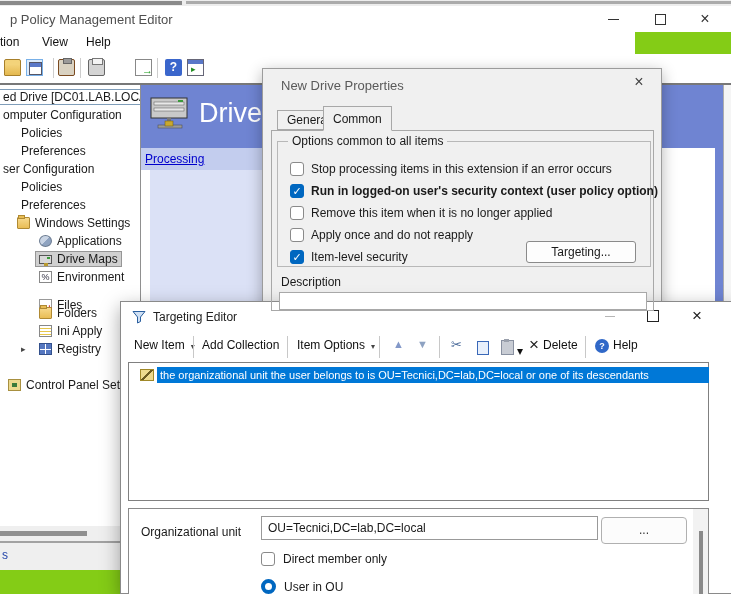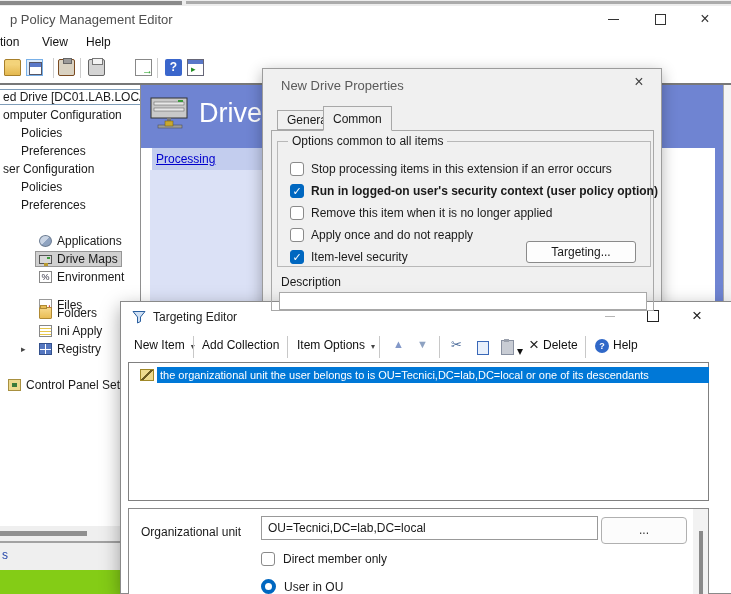--- a/index.html
+++ b/index.html
@@ -12,21 +12,21 @@
   .top-strip .b1{position:absolute;left:0;top:1px;width:182px;height:4px;background:#8a8a8a;}
   .top-strip .b2{position:absolute;left:186px;top:1px;width:545px;height:3px;background:#ababab;}
 
   
   .titlebar{left:0;top:6px;width:731px;height:26px;background:#fff;}
   .main-title{position:absolute;left:10px;top:6px;font-size:13px;color:#4f4f4f;white-space:nowrap;}
   .wbtn{position:absolute;top:0;width:30px;height:26px;display:flex;align-items:center;justify-content:center;color:#333;}
   .wbtn .mini{display:block;width:11px;height:1px;background:#333;}
   .wbtn .maxi{display:block;width:9px;height:9px;border:1px solid #333;}
   .wbtn .closx{font-size:16px;line-height:16px;}
-  .menubar{left:0;top:32px;width:731px;height:22px;background:#fff;}
+  .menubar{left:0;top:32px;width:635px;height:22px;background:#fff;}
   .menu-item{position:absolute;top:3px;color:#111;}
   .toolbar{left:0;top:54px;width:731px;height:29px;background:#fff;}
   .tsep{position:absolute;top:4px;width:1px;height:20px;background:#cdcdcd;}
 
   
   .ic{position:absolute;top:5px;width:17px;height:17px;box-sizing:border-box;}
   .ic-open-folder{background:linear-gradient(180deg,#f3d37a 30%,#e4b84f);border:1px solid #a77f2a;border-radius:2px 2px 1px 1px;}
   .ic-console-root{background:#dcebfb;border:1px solid #78b0e8;padding:2px;}
   .ic-console-root::after{content:"";display:block;width:11px;height:11px;background:linear-gradient(180deg,#5a78c8 0 4px,#fff 4px);border:1px solid #556;}
   .ic-clipboard{background:#d9d2c2;border:1px solid #7a4a20;border-radius:2px;}
@@ -71,21 +71,21 @@
   .ticon-control-panel::after{content:"";position:absolute;left:3px;top:3px;width:5px;height:4px;background:#3a7a3a;}
   .tree-hscroll{left:0;top:526px;width:140px;height:15px;background:#efefef;}
   .tree-hscroll .thumb{position:absolute;left:0;top:5px;width:87px;height:5px;background:#909090;}
   .status-strip{left:0;top:541px;width:131px;height:27px;background:#efefef;border-top:2px solid #a2a2a2;}
   .status-s{position:absolute;left:2px;top:5px;color:#2244aa;}
 
   
   .content-pane{left:141px;top:85px;width:582px;height:509px;background:#fff;}
   .blue-header{position:absolute;left:0;top:0;width:582px;height:63px;background:#6f84d2;}
   .header-title{position:absolute;left:58px;top:13px;font-size:27px;color:#fff;white-space:nowrap;}
-  .proc-strip{position:absolute;left:11px;top:63px;width:204px;height:22px;background:#c3cdee;}
+  .proc-strip{position:absolute;left:0;top:63px;width:204px;height:22px;background:#c3cdee;}
   .proc-link{position:absolute;left:4px;top:4px;color:#0000cc;text-decoration:underline;}
   .left-col-body{position:absolute;left:9px;top:85px;width:195px;height:424px;background:#dbe1f6;}
   .white-list{position:absolute;left:204px;top:63px;width:370px;height:372px;background:#fff;}
   .blue-right-strip{position:absolute;left:574px;top:0;width:8px;height:435px;background:#6f84d2;}
   .pane-bottom{position:absolute;left:0;top:435px;width:582px;height:74px;background:#ededed;}
   .right-edge-col{left:723px;top:85px;width:8px;height:509px;background:#f5f5f5;border-left:1px solid #adadad;}
   .right-edge-block{left:723px;top:497px;width:8px;height:97px;background:#e4e4e4;border-top:1px solid #c0c0c0;}
 
   
   .drive-hicon{position:absolute;left:8px;top:10px;}
@@ -222,20 +222,26 @@
       <div class="trow" style="top: 93px;">
         <span class="twrap" style="margin-left: 17px;">
           <span>Policies</span>
         </span>
       </div>
       <div class="trow" style="top: 111px;">
         <span class="twrap" style="margin-left: 17px;">
           <span>Preferences</span>
         </span>
       </div>
+      <div class="trow" style="top: 129px;">
+        <span class="twrap" style="margin-left: 13px;">
+          <span class="ticon ticon-windows-settings-folder"></span>
+          <span>Windows Settings</span>
+        </span>
+      </div>
       <div class="trow" style="top: 147px;">
         <span class="twrap" style="margin-left: 35px;">
           <span class="ticon ticon-applications"></span>
           <span>Applications</span>
         </span>
       </div>
       <div class="trow" style="top: 165px;">
         <span class="twrap sel" style="margin-left: 35px;">
           <span class="ticon ticon-drive-maps"></span>
           <span>Drive Maps</span>

